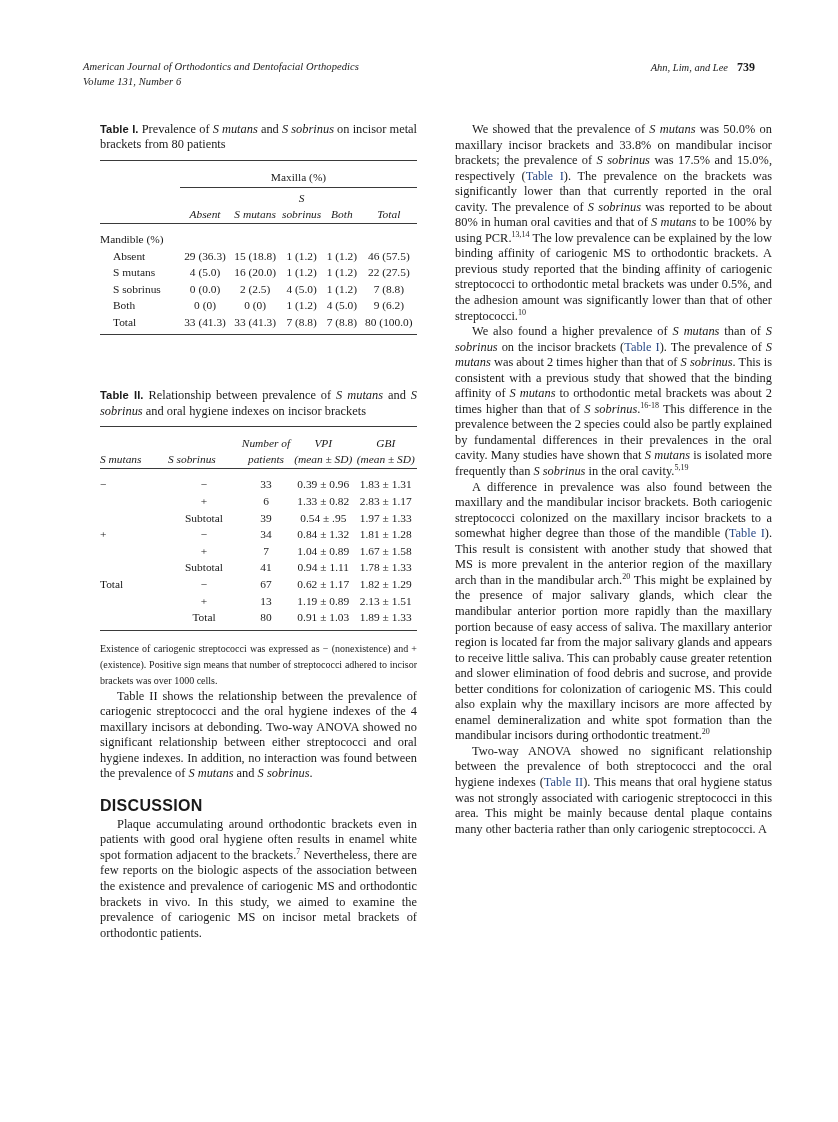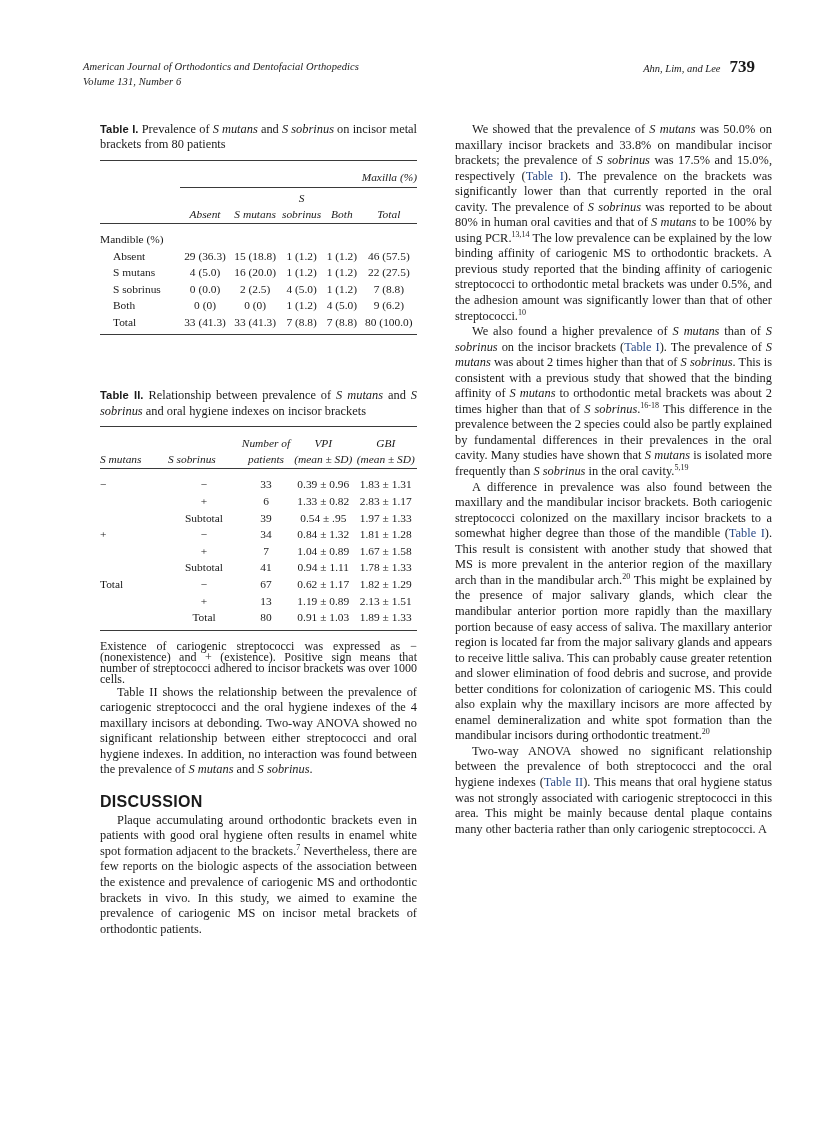--- a/index.html
+++ b/index.html
@@ -38,21 +38,21 @@
     line-height: 14.5px;
     white-space: nowrap;
     padding-top: 0px;
   }
   .rh-right .authors {
     font-style: italic;
   }
   .rh-right .pageno {
     font-weight: bold;
     font-style: normal;
-    font-size: 17px;
+    font-size: 12px;
     margin-left: 9px;
   }
 
   
   .columns {
     position: absolute;
     left: 100px;
     top: 122px;
     width: 672px;
     height: 960px;
@@ -120,39 +120,38 @@
   .rule-bot td { border-top: 1.6px solid #3a3a3a; height: 3px; }
   .spanrule {
     border-bottom: 1.1px solid #3a3a3a;
   }
   .hdr-it {
     font-style: italic;
     text-align: center;
     padding-bottom: 2px !important;
   }
   .grp-hdr {
-    font-style: italic;
-    text-align: right;
+    text-align: center;
     padding-bottom: 3px !important;
   }
   .cell-num {
     text-align: center;
     padding: 1.3px 2px !important;
   }
   .cell-lbl {
     text-align: left;
     padding: 1.3px 0 1.3px 0 !important;
   }
   .indent1 { padding-left: 13px !important; }
   .rowgap td { height: 4px; }
   .hdr-space td { height: 6px; }
 
   .tbl-note {
-    font-size: 12px;
-    line-height: 11px;
+    font-size: 10px;
+    line-height: 16px;
     text-align: justify;
     margin: 7px 0 0 0;
     color: #1a1a1a;
   }
   .sign { font-family: "Liberation Serif", serif; }
 </style>
 </head>
 <body>
 
 <div class="page">

